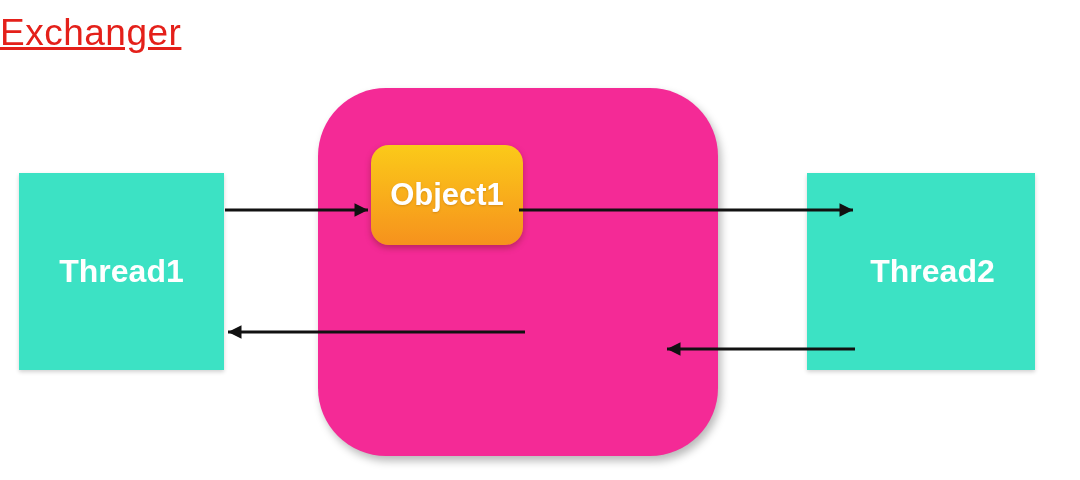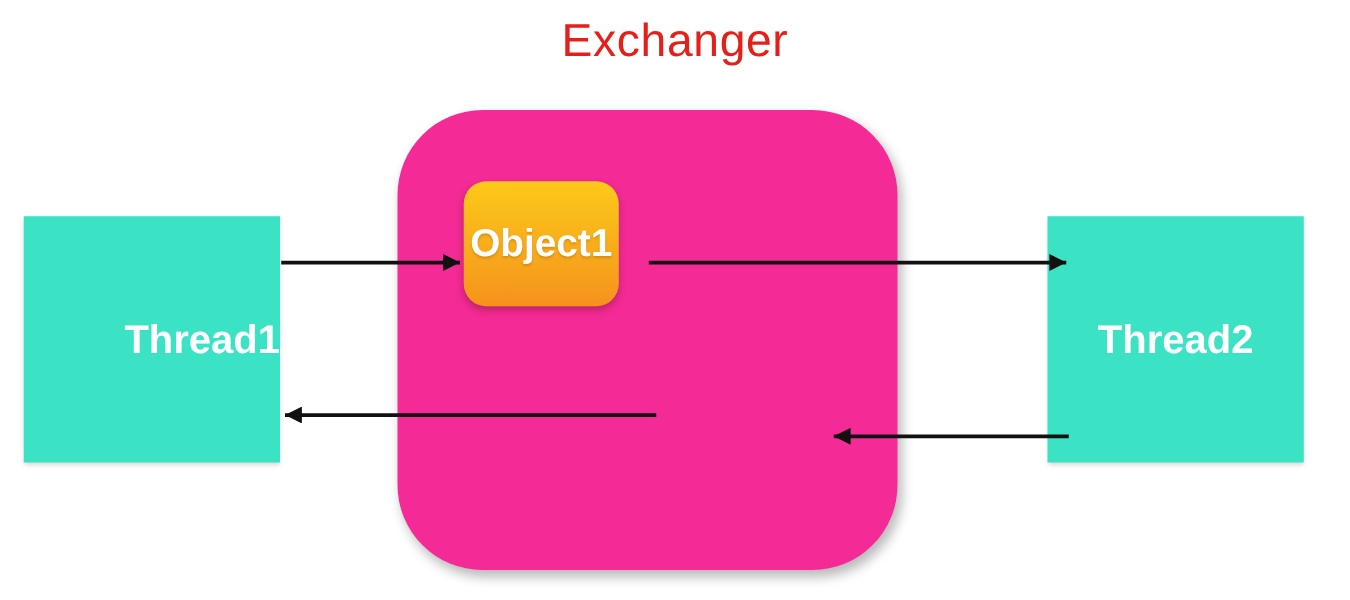--- a/index.html
+++ b/index.html
@@ -13,25 +13,26 @@
     width: 1080px;
     height: 480px;
     background: var(--background, #ffffff);
     overflow: hidden;
   }
   .diagram-title {
     position: absolute;
     top: 12px;
     left: 0;
     width: 100%;
-    text-align: center;
+    text-align: left;
     font-size: 37px;
     font-weight: 500;
     color: var(--title_text, #e4201a);
     letter-spacing: 0.5px;
+    text-decoration: underline;
   }
   .exchanger-box {
     position: absolute;
     left: 318px;
     top: 88px;
     width: 400px;
     height: 368px;
     background: var(--exchanger_fill, #f42a96);
     border-radius: 68px;
     box-shadow: 3px 5px 9px rgba(0,0,0,0.28);
@@ -43,36 +44,36 @@
     height: 197px;
     background: var(--thread_fill, #3ce2c4);
     display: flex;
     align-items: center;
     justify-content: center;
     color: var(--node_text, #ffffff);
     font-size: 32px;
     font-weight: bold;
     box-shadow: 0 2px 4px rgba(0,0,0,0.18);
   }
-  .thread1 { left: 19px; justify-content: flex-end; }
-  .thread2 { left: 838px; }
+  .thread1 { left: 19px; }
+  .thread2 { left: 807px; padding-left: 23px; }
   .object-node {
     position: absolute;
     background: linear-gradient(180deg, var(--object_grad_top, #fbca19) 0%, var(--object_grad_bottom, #f6921d) 100%);
     border-radius: 18px;
     display: flex;
     align-items: center;
     justify-content: center;
     color: var(--node_text, #ffffff);
     font-size: 31px;
     font-weight: bold;
     text-shadow: 0 1px 2px rgba(120,60,0,0.25);
     box-shadow: 0 3px 6px rgba(80,30,0,0.35);
   }
-  .object1 { left: 371px; top: 145px; width: 124px; height: 100px; border-radius: 18px; }
+  .object1 { left: 371px; top: 145px; width: 152px; height: 100px; border-radius: 18px; }
   .object2 { left: 525px; top: 318px; width: 139px; height: 99px; }
   .arrow-layer {
     position: absolute;
     left: 0;
     top: 0;
     width: 1080px;
     height: 480px;
     pointer-events: none;
   }
   .arrow-line {

